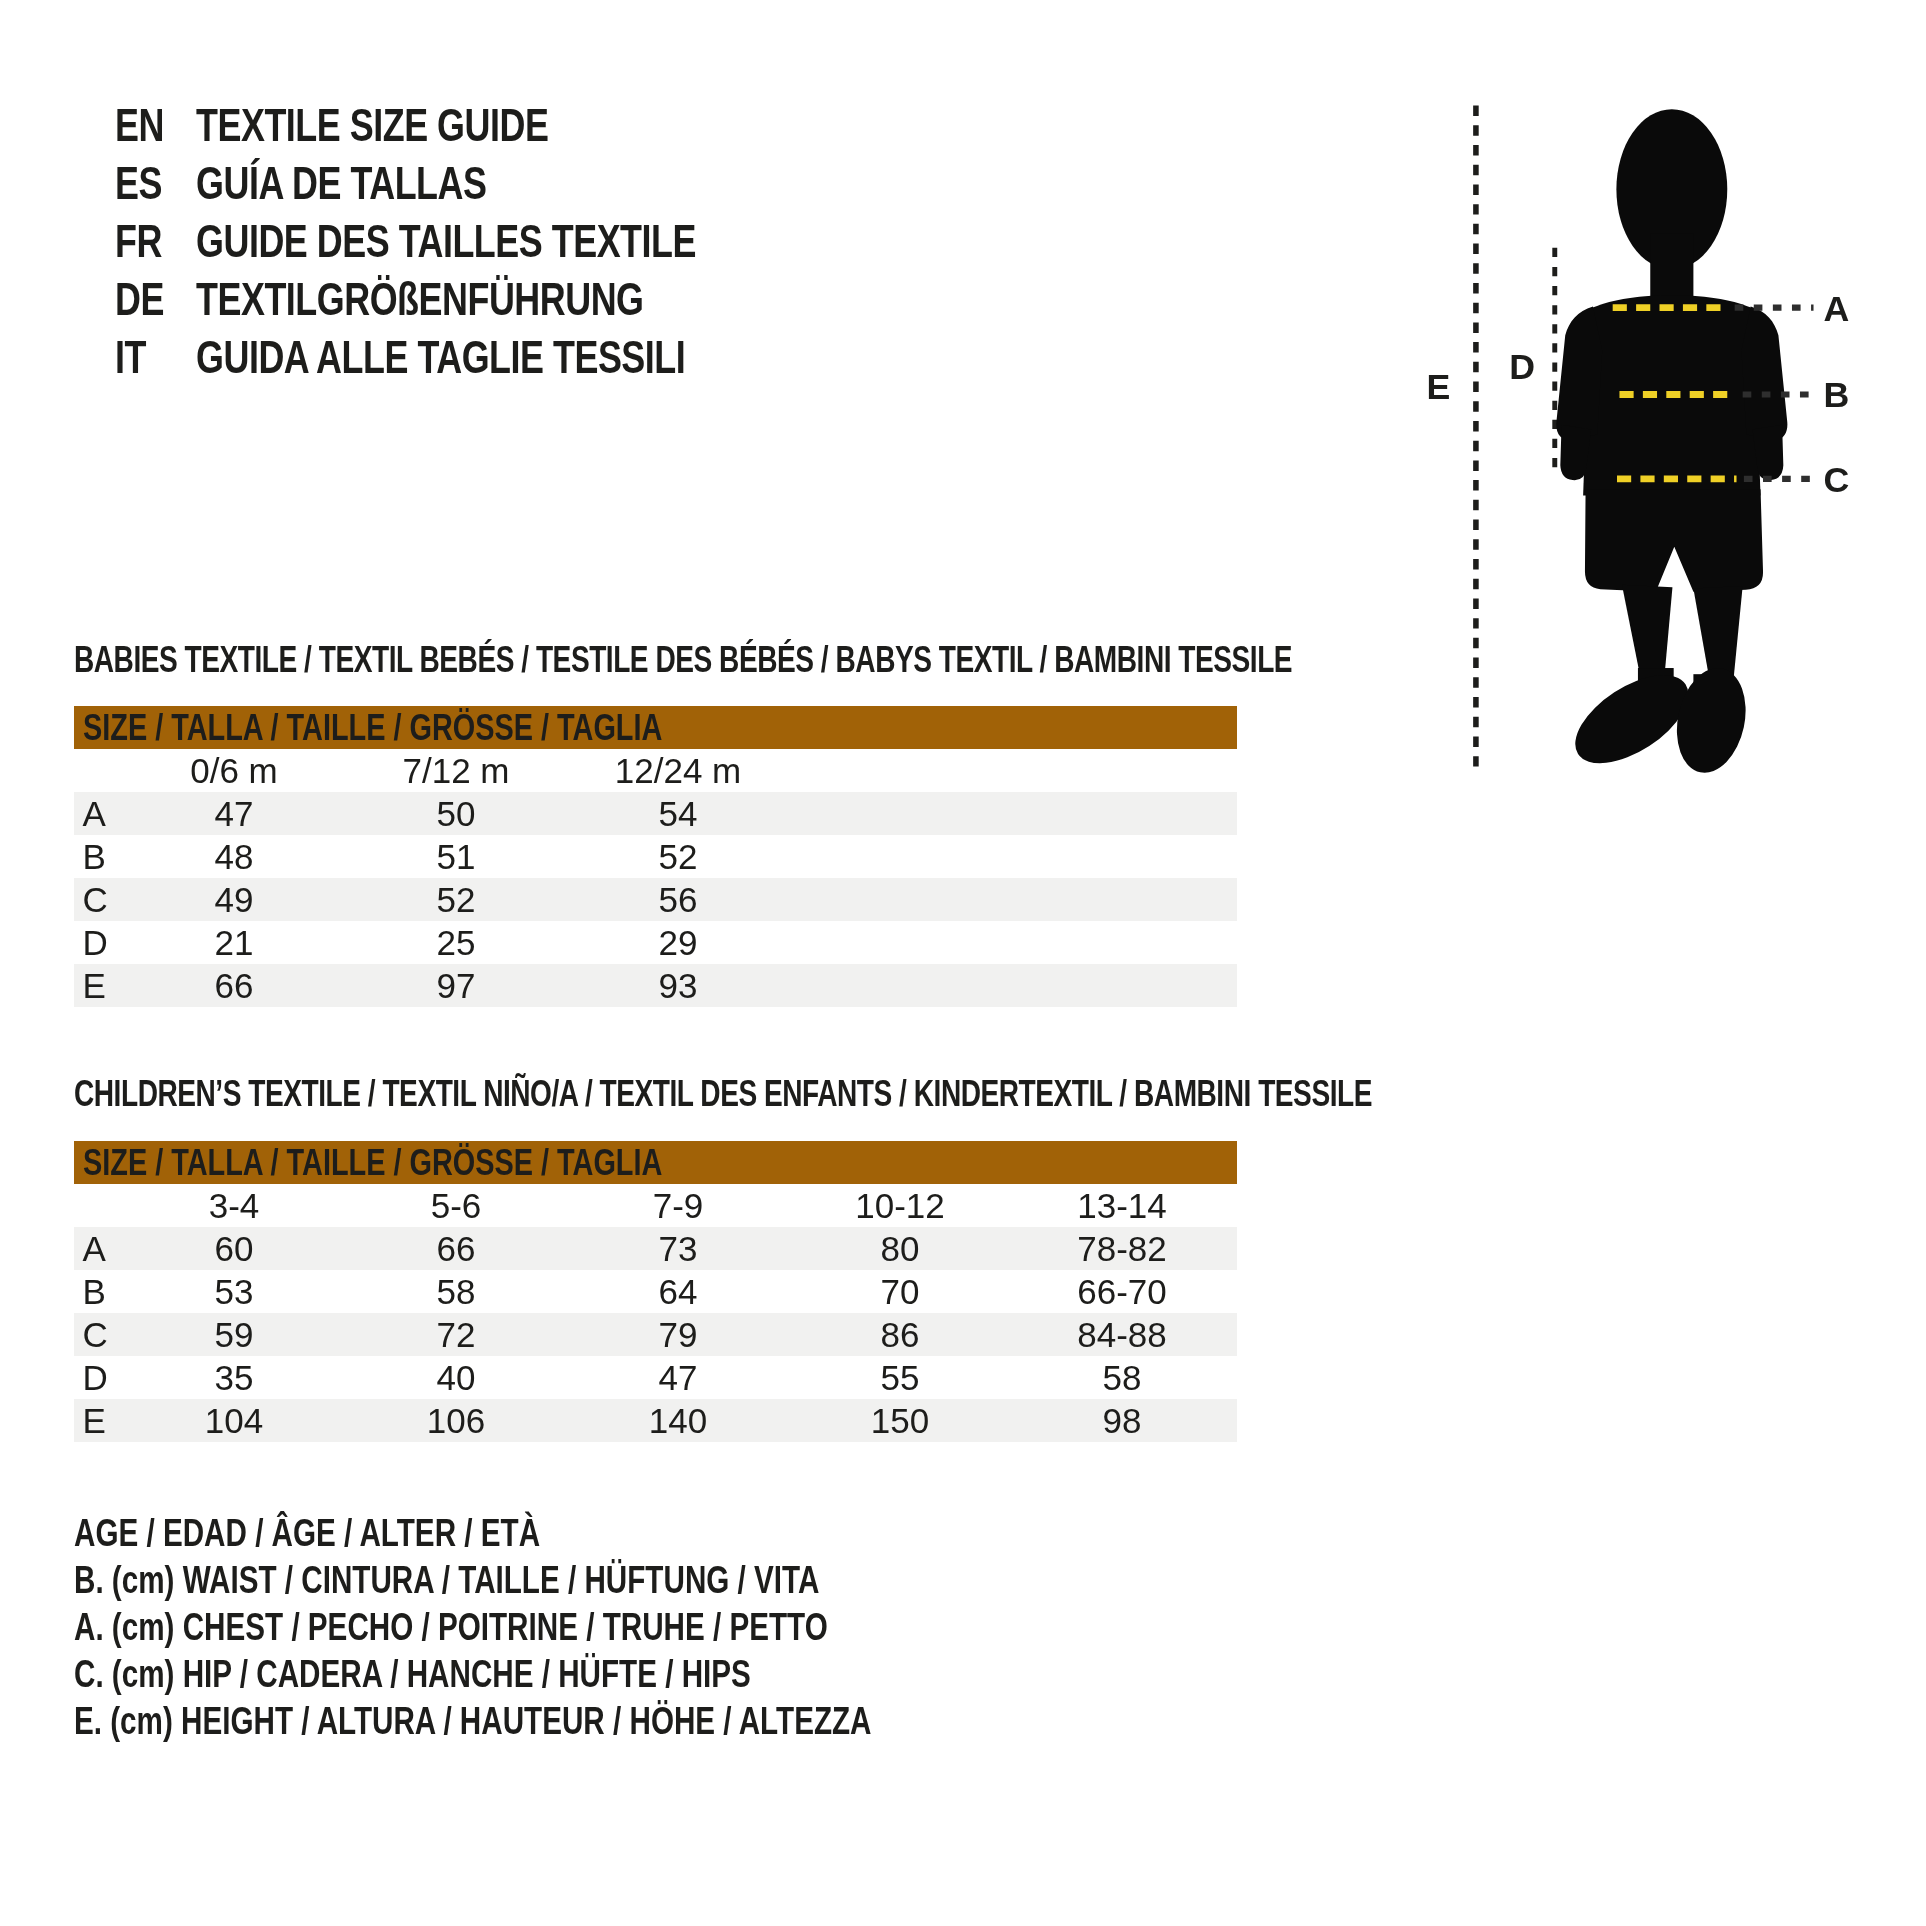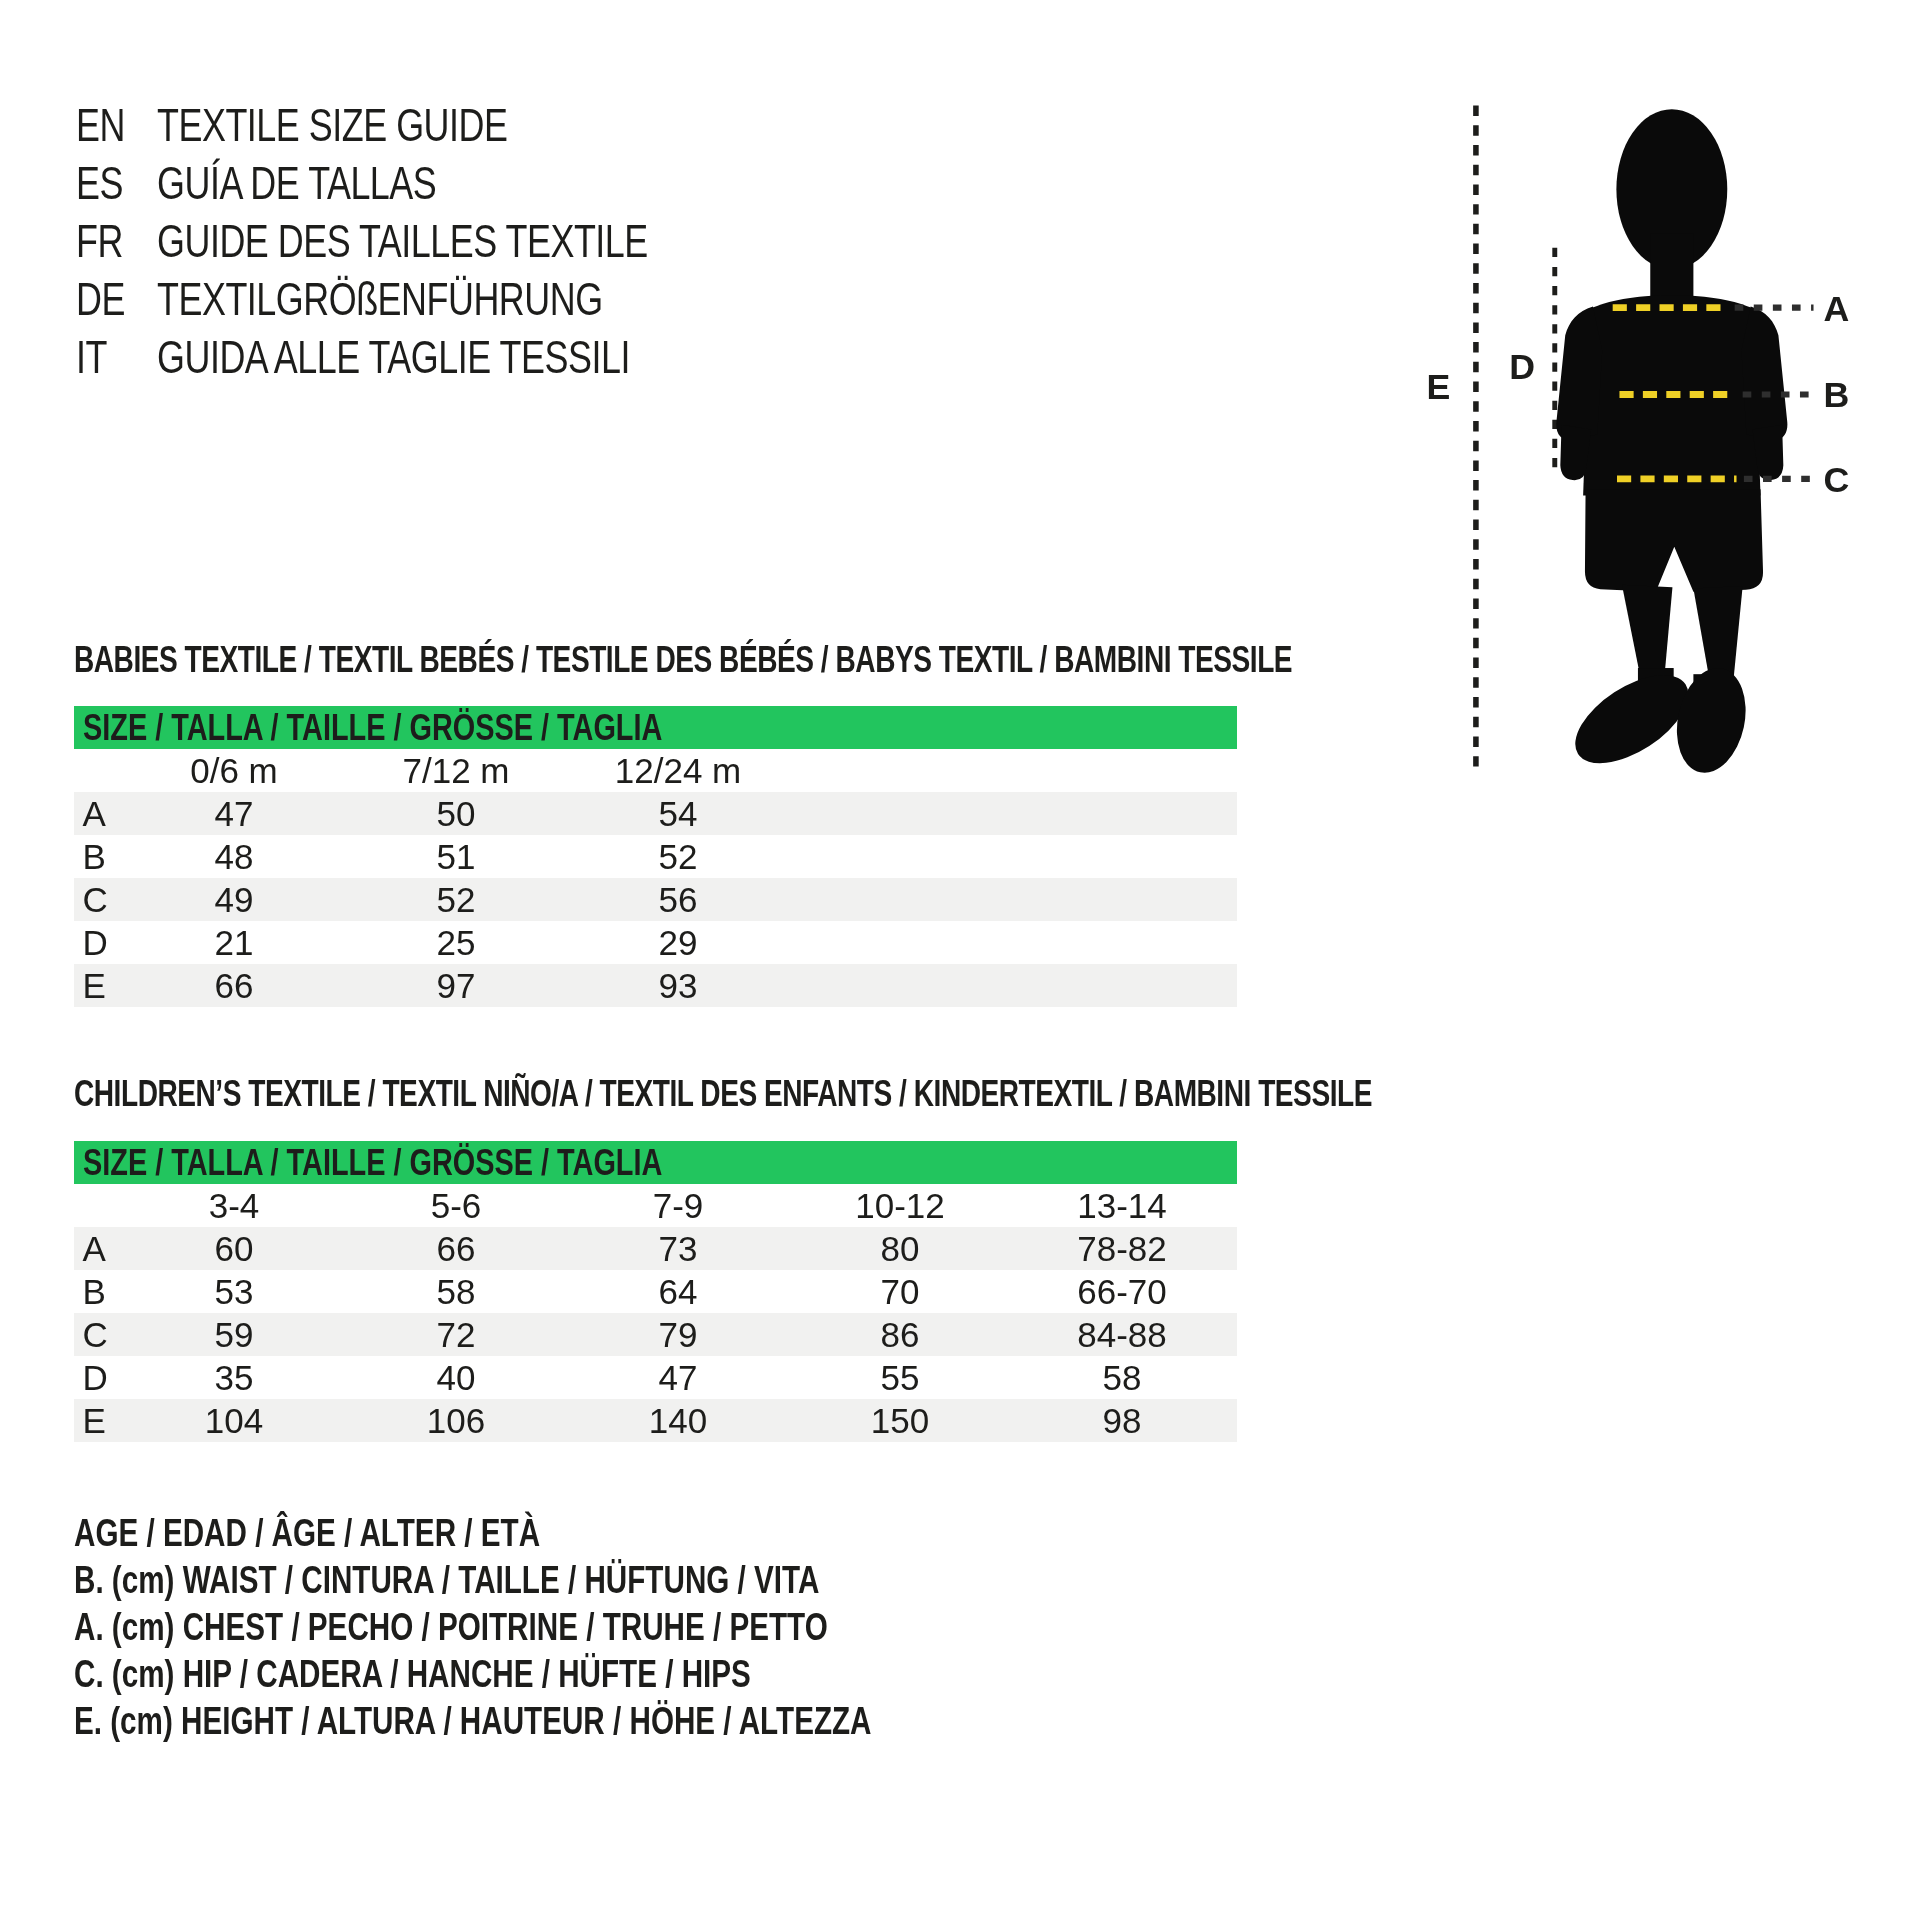--- a/index.html
+++ b/index.html
@@ -7,33 +7,33 @@
     position:relative;width:1926px;height:1926px;background:#ffffff;overflow:hidden;
     font-family:"Liberation Sans",sans-serif;color:#1d1d1b;
     -webkit-font-smoothing:antialiased;
   }
   .cond{display:inline-block;transform:scaleX(0.78);transform-origin:0 50%;white-space:nowrap;}
   
   .langs{position:absolute;left:76px;top:96px;}
   .lang-row{position:relative;height:58px;}
   .lang-code,.lang-title{
     position:absolute;top:0;height:58px;line-height:58px;
-    font-size:46px;font-weight:400;letter-spacing:-0.6px;
+    font-size:46px;font-weight:700;letter-spacing:-0.6px;margin-left:39px;
   }
   .lang-code{left:0;}
   .lang-title{left:81px;}
   
   .section-title{
     position:absolute;left:74px;height:54px;line-height:54px;
     font-size:36px;font-weight:700;letter-spacing:-0.6px;white-space:nowrap;
   }
   
   .size-table{position:absolute;left:74px;width:1163px;}
   .table-bar{
-    height:43px;background:#22c55e;line-height:43px;
+    height:43px;background:#a16207;line-height:43px;
     font-size:37px;font-weight:700;padding-left:8.6px;box-sizing:border-box;
   }
   .tbl-row{display:grid;align-items:center;height:43px;font-size:35px;font-weight:400;}
   .tbl-row.cols3{grid-template-columns:49px 222px 222px 222px;}
   .tbl-row.cols5{grid-template-columns:49px 222px 222px 222px 222px 222px;}
   .tbl-row.head{height:43px;}
   .tbl-row.alt{background:#f1f1f0;}
   .cell{text-align:center;}
   .rowlabel{text-align:left;padding-left:8.6px;}
   

